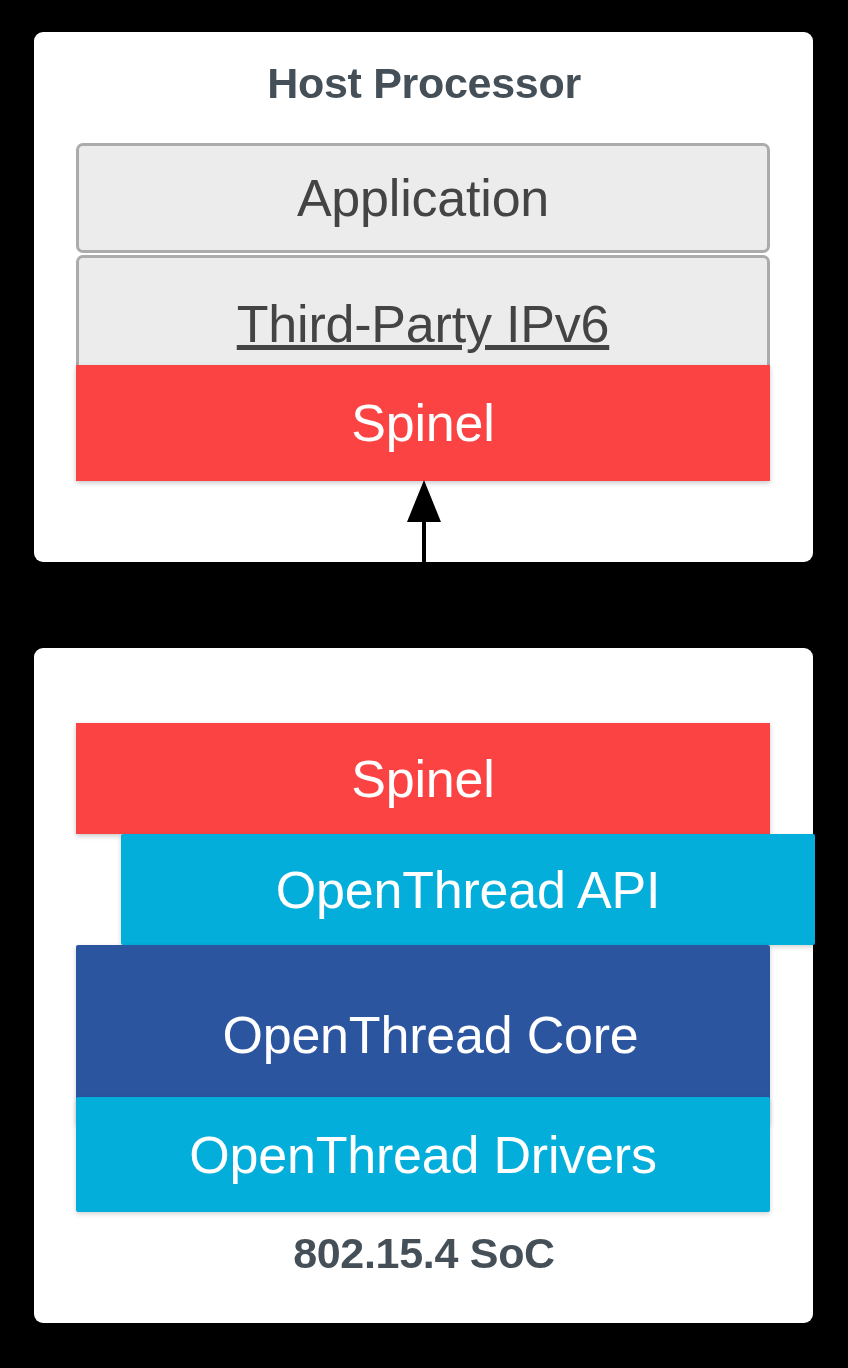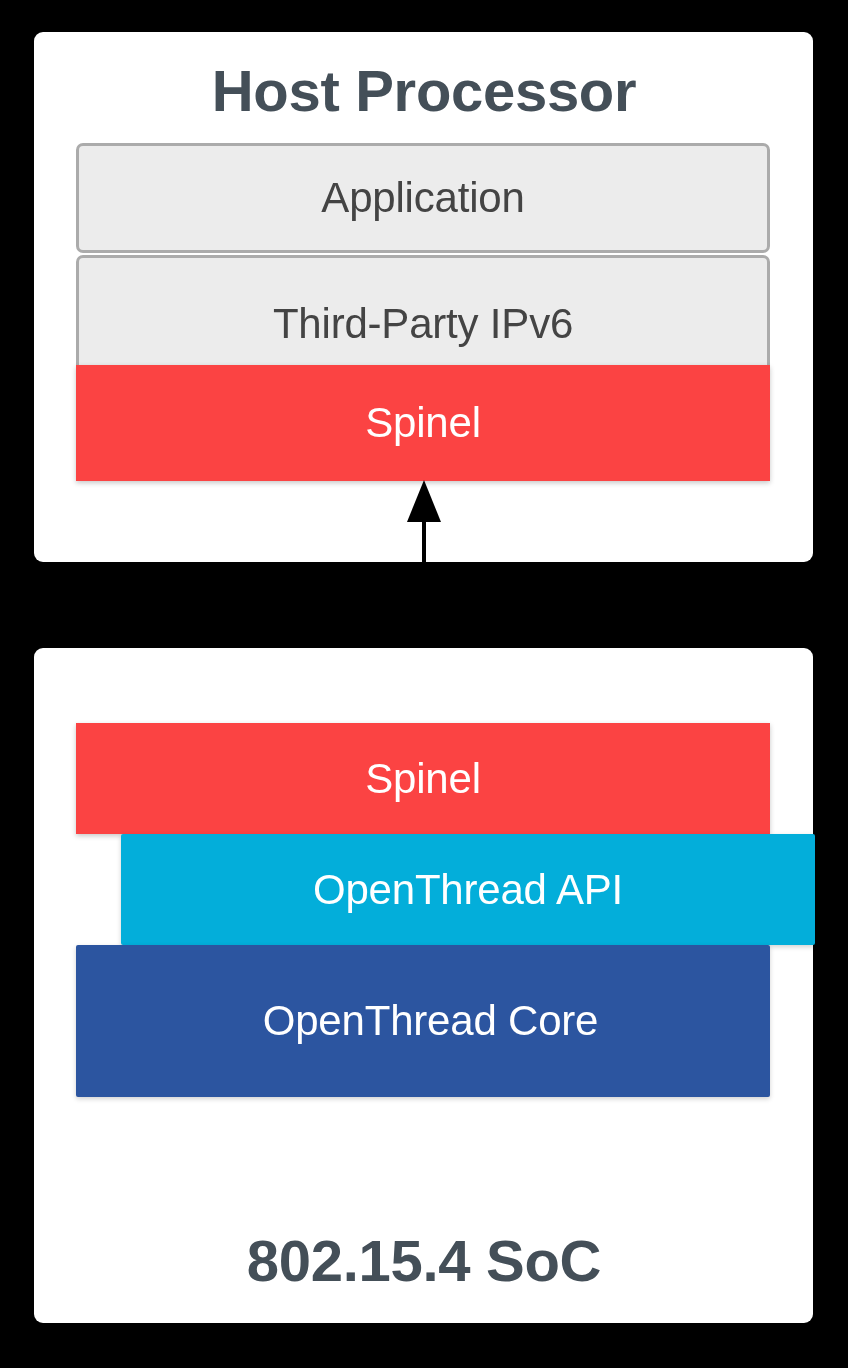--- a/index.html
+++ b/index.html
@@ -40,39 +40,39 @@
     width: 779px;
     height: 675px;
   }
 
   
   .panel-title {
     position: absolute;
     left: 0;
     width: 100%;
     text-align: center;
-    font-size: 58px;
+    font-size: 43px;
     font-weight: bold;
     color: #444f58;
     letter-spacing: -0.3px;
     line-height: 1;
   }
 
   #host-title { top: 62px; }
   #soc-title  { top: 1232px; }
 
   
   .layer {
     position: absolute;
     left: 76px;
     width: 694px;
     display: flex;
     align-items: center;
     justify-content: center;
-    font-size: 42px;
+    font-size: 52px;
     line-height: 1;
     letter-spacing: -0.2px;
   }
 
   .layer-outline {
     background: #ececec;
     border: 3px solid #ababab;
     border-radius: 7px;
     color: #444444;
   }
@@ -93,27 +93,27 @@
 
   .layer-navy {
     background: #2c55a0;
     color: #ffffff;
     border-radius: 2px;
     box-shadow: 0 2px 5px rgba(0,0,0,0.18);
   }
 
   
   #host-layer-application   { top: 143px; height: 110px; }
-  #host-layer-thirdparty    { top: 255px; height: 138px; }
+  #host-layer-thirdparty    { top: 255px; height: 138px; text-decoration: underline; }
   #host-layer-spinel        { top: 365px; height: 116px; }
 
   
   #soc-layer-spinel         { top: 723px;  height: 111px; }
   #soc-layer-api            { top: 834px;  height: 111px; margin-left: 45px; }
-  #soc-layer-core           { top: 945px;  height: 152px; padding-left: 15px; }
+  #soc-layer-core           { top: 945px;  height: 180px; padding-left: 15px; }
   #soc-layer-drivers        { top: 1097px; height: 115px; }
 
   
   #connector-arrow {
     position: absolute;
     left: 384px;
     top: 480px;
     width: 80px;
     height: 245px;
   }
@@ -143,16 +143,17 @@
   </svg>
 
   <div class="panel" id="soc-panel"></div>
 
   <div class="layer layer-red" id="soc-layer-spinel">Spinel</div>
 
   <div class="layer layer-cyan" id="soc-layer-api">OpenThread API</div>
 
   <div class="layer layer-navy" id="soc-layer-core">OpenThread Core</div>
 
+  <div class="layer layer-cyan" id="soc-layer-drivers">OpenThread Drivers</div>
 
   <div class="panel-title" id="soc-title">802.15.4 SoC</div>
 
 </div>
 
 </body></html>

